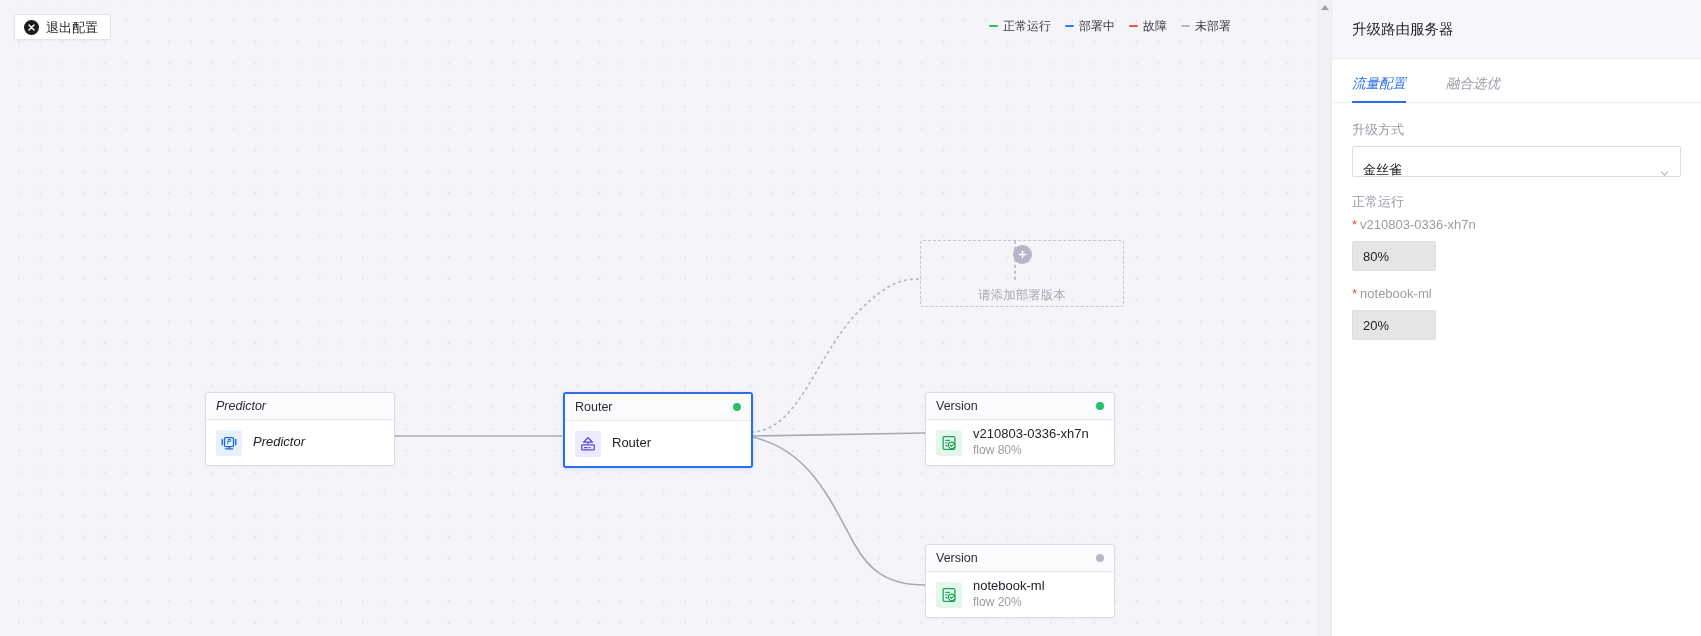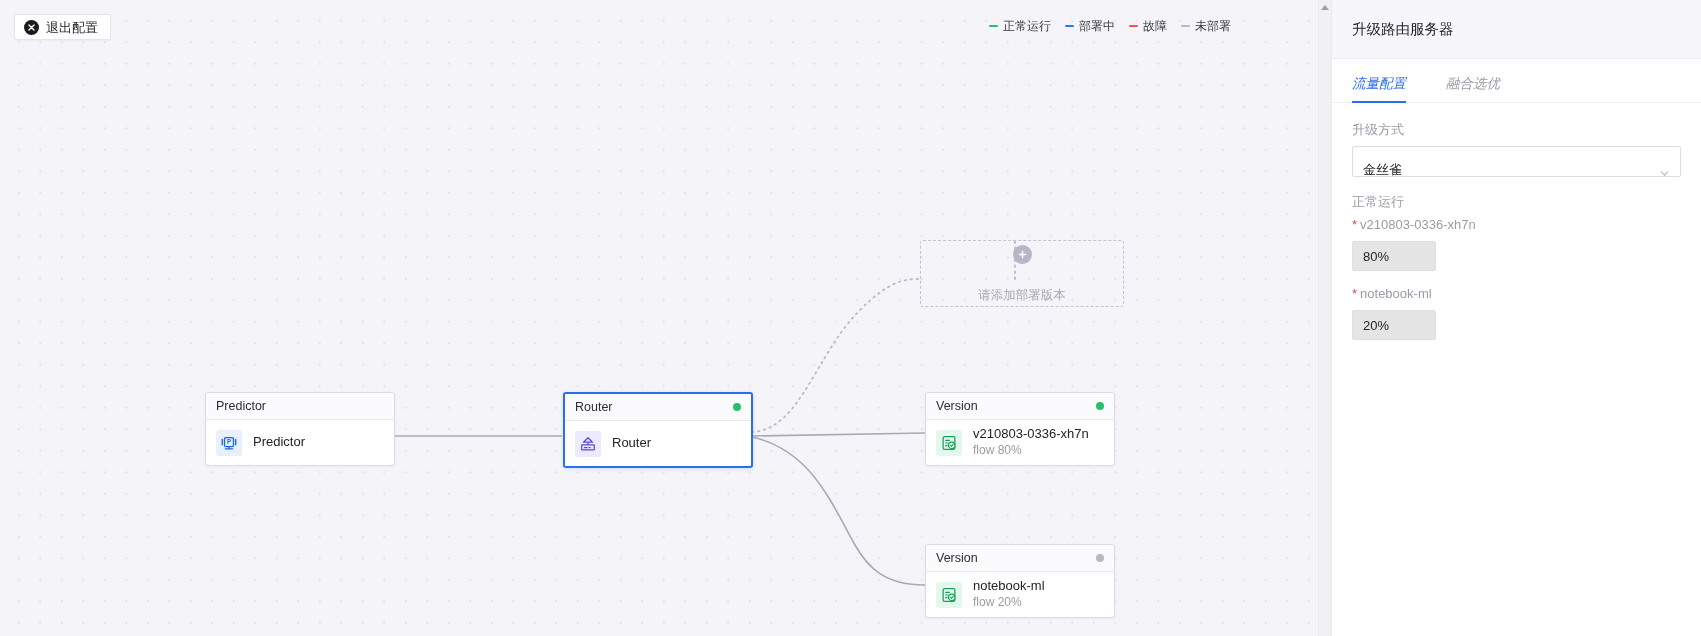--- a/index.html
+++ b/index.html
@@ -266,21 +266,21 @@
       <path d="M394 436 L562 436" stroke="#a9a9b5" stroke-width="1.6" fill="none"></path>
 
       <path d="M752 436 L925 433" stroke="#a9a9b5" stroke-width="1.6" fill="none"></path>
 
       <path d="M752 437 C 810 450, 830 500, 855 545 C 868 568, 885 585, 925 585" stroke="#a9a9b5" stroke-width="1.6" fill="none"></path>
 
       <path d="M752 432 C 800 430, 815 355, 860 310 C 890 280, 905 279, 920 279" stroke="#b9b9c6" stroke-width="1.8" fill="none" stroke-dasharray="1.5 4.5" stroke-linecap="round"></path>
       <path d="M1015 279 L1015 237" stroke="#b9b9c6" stroke-width="1.8" fill="none" stroke-dasharray="1.5 4.5" stroke-linecap="round"></path>
     </svg>
 
-    <div class="node" style="left:205px; top:392px; width:190px;">
+    <div class="node" style="left:205px; top:392px; width:190px;font-style:italic;">
       <div class="node-head">
         <span class="node-title">Predictor</span>
       </div>
       <div class="node-body">
         <span class="node-icon blue">
           <svg width="18" height="18" viewBox="0 0 20 20">
             <rect x="5" y="4" width="10" height="10" rx="1.4" fill="none" stroke="#1668e3" stroke-width="1.5"></rect>
             <text x="10" y="11.6" font-size="7" fill="#1668e3" text-anchor="middle" font-family="Liberation Sans, sans-serif" font-weight="bold">P</text>
             <path d="M2.5 6 L2.5 12 M17.5 6 L17.5 12" stroke="#1668e3" stroke-width="1.5" stroke-linecap="round"></path>
             <path d="M6 16.5 L14 16.5 M10 14 L10 16.5" stroke="#1668e3" stroke-width="1.5" stroke-linecap="round"></path>

